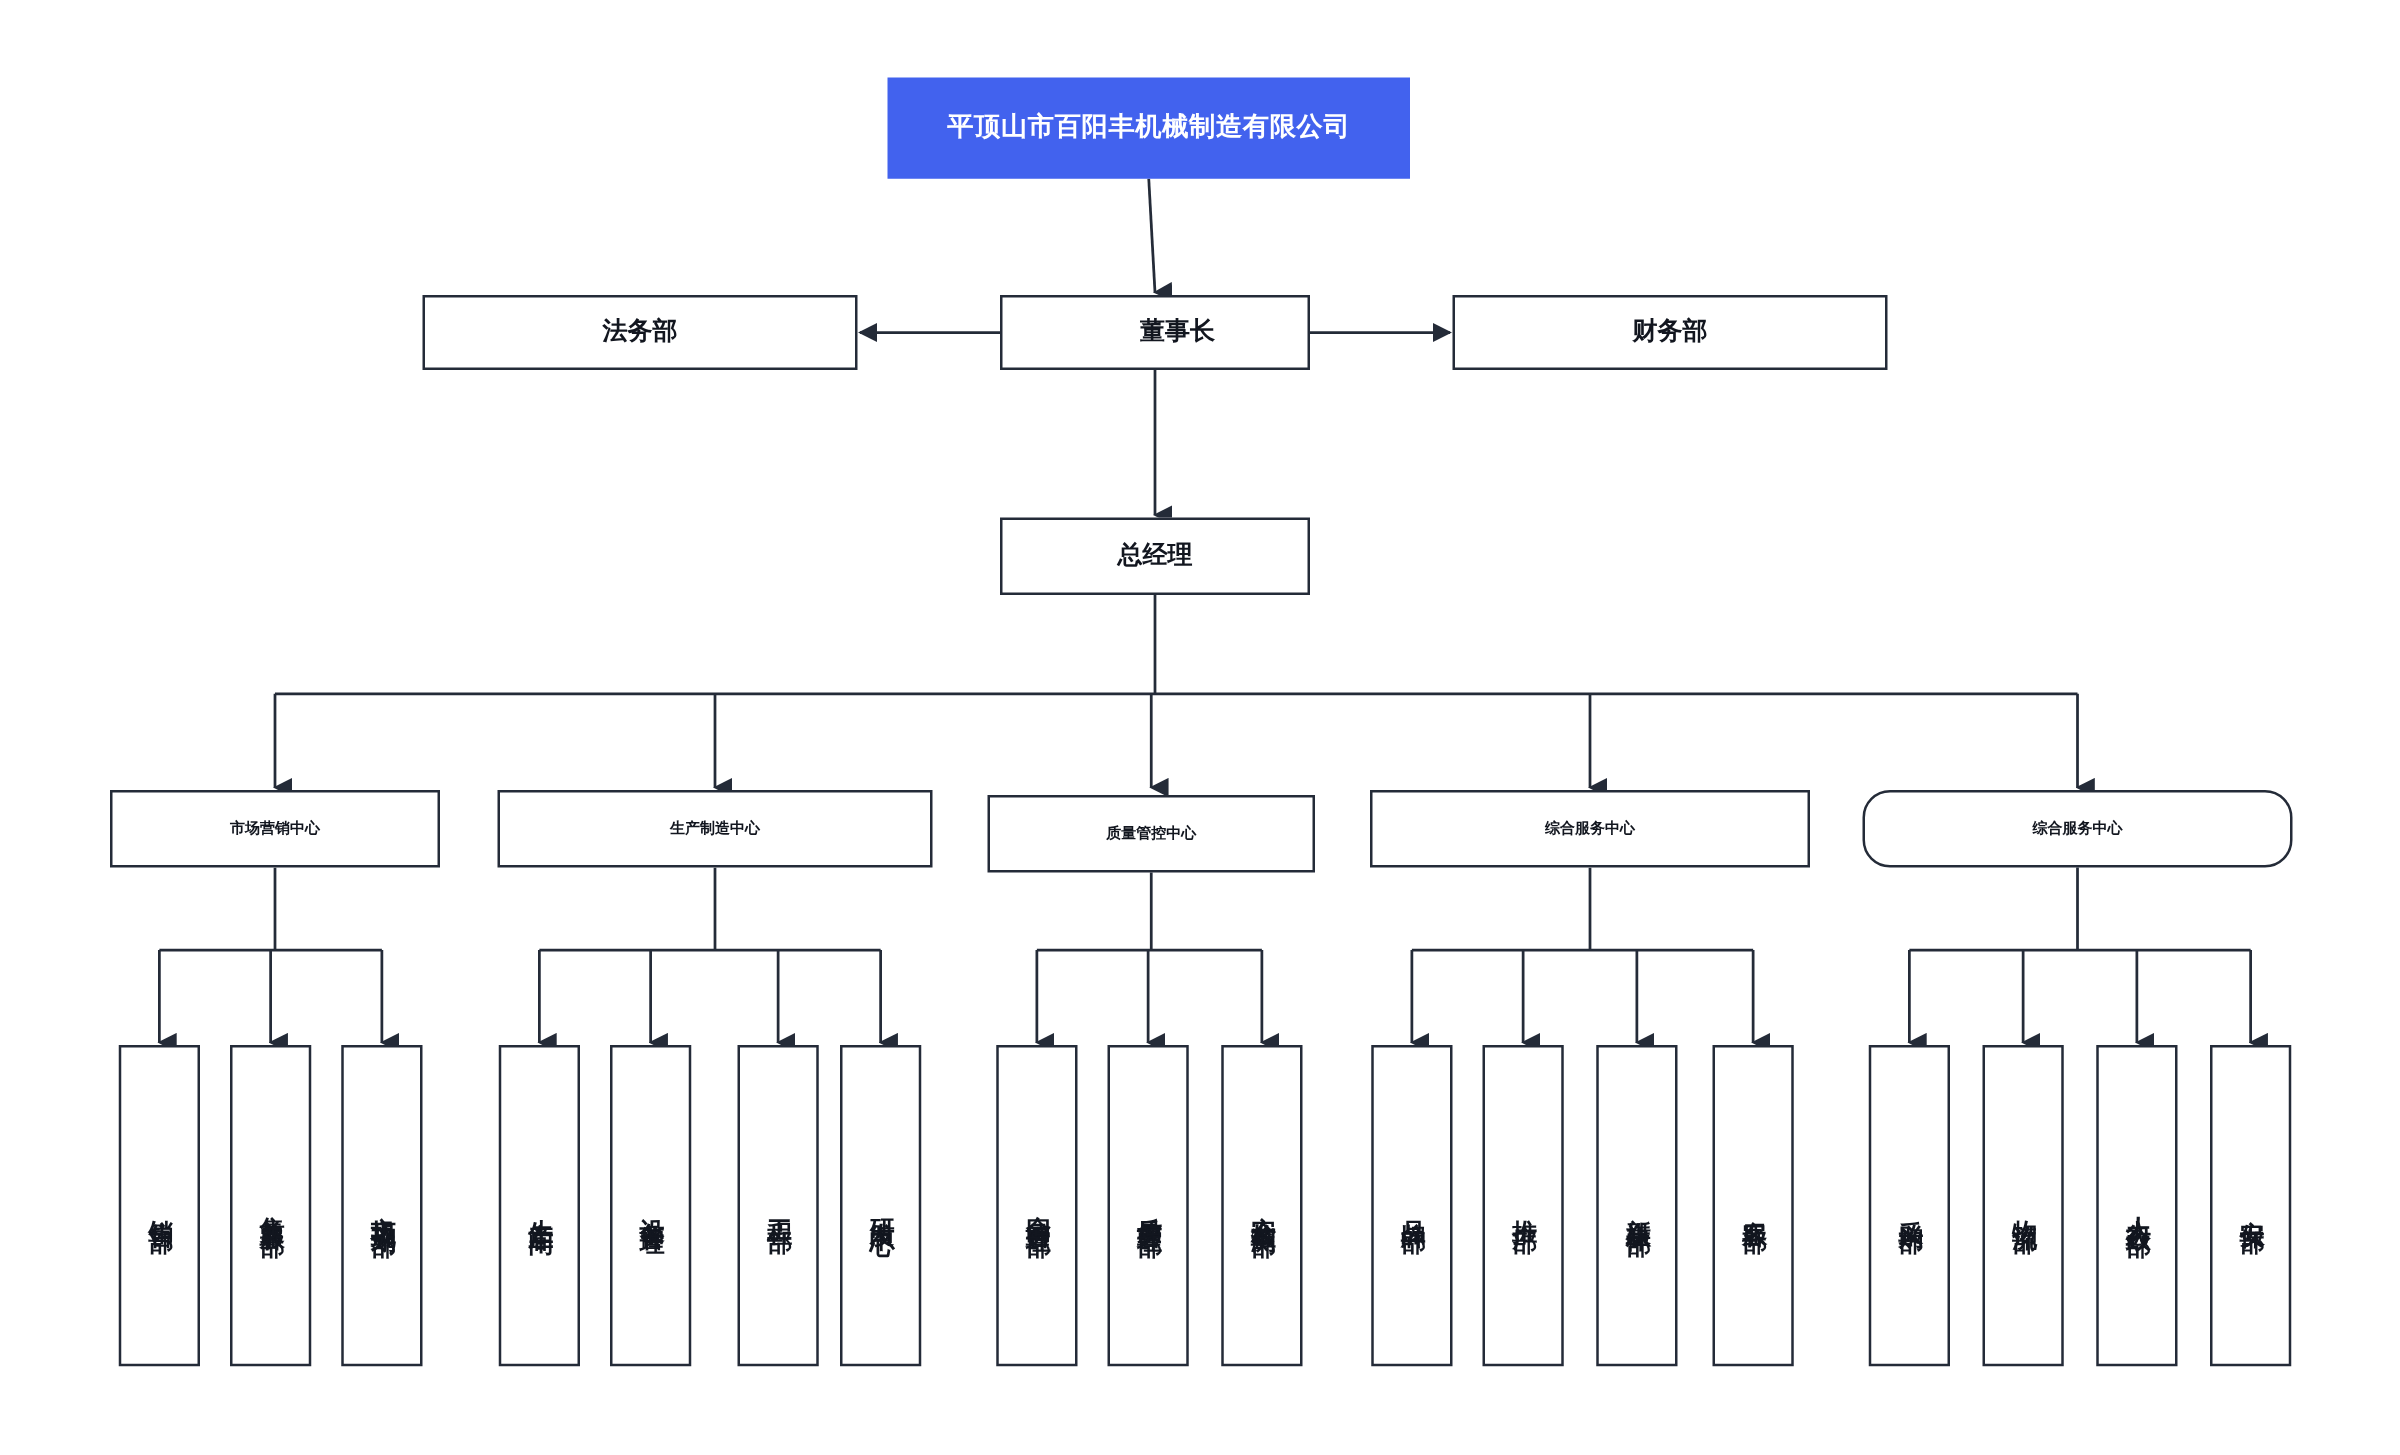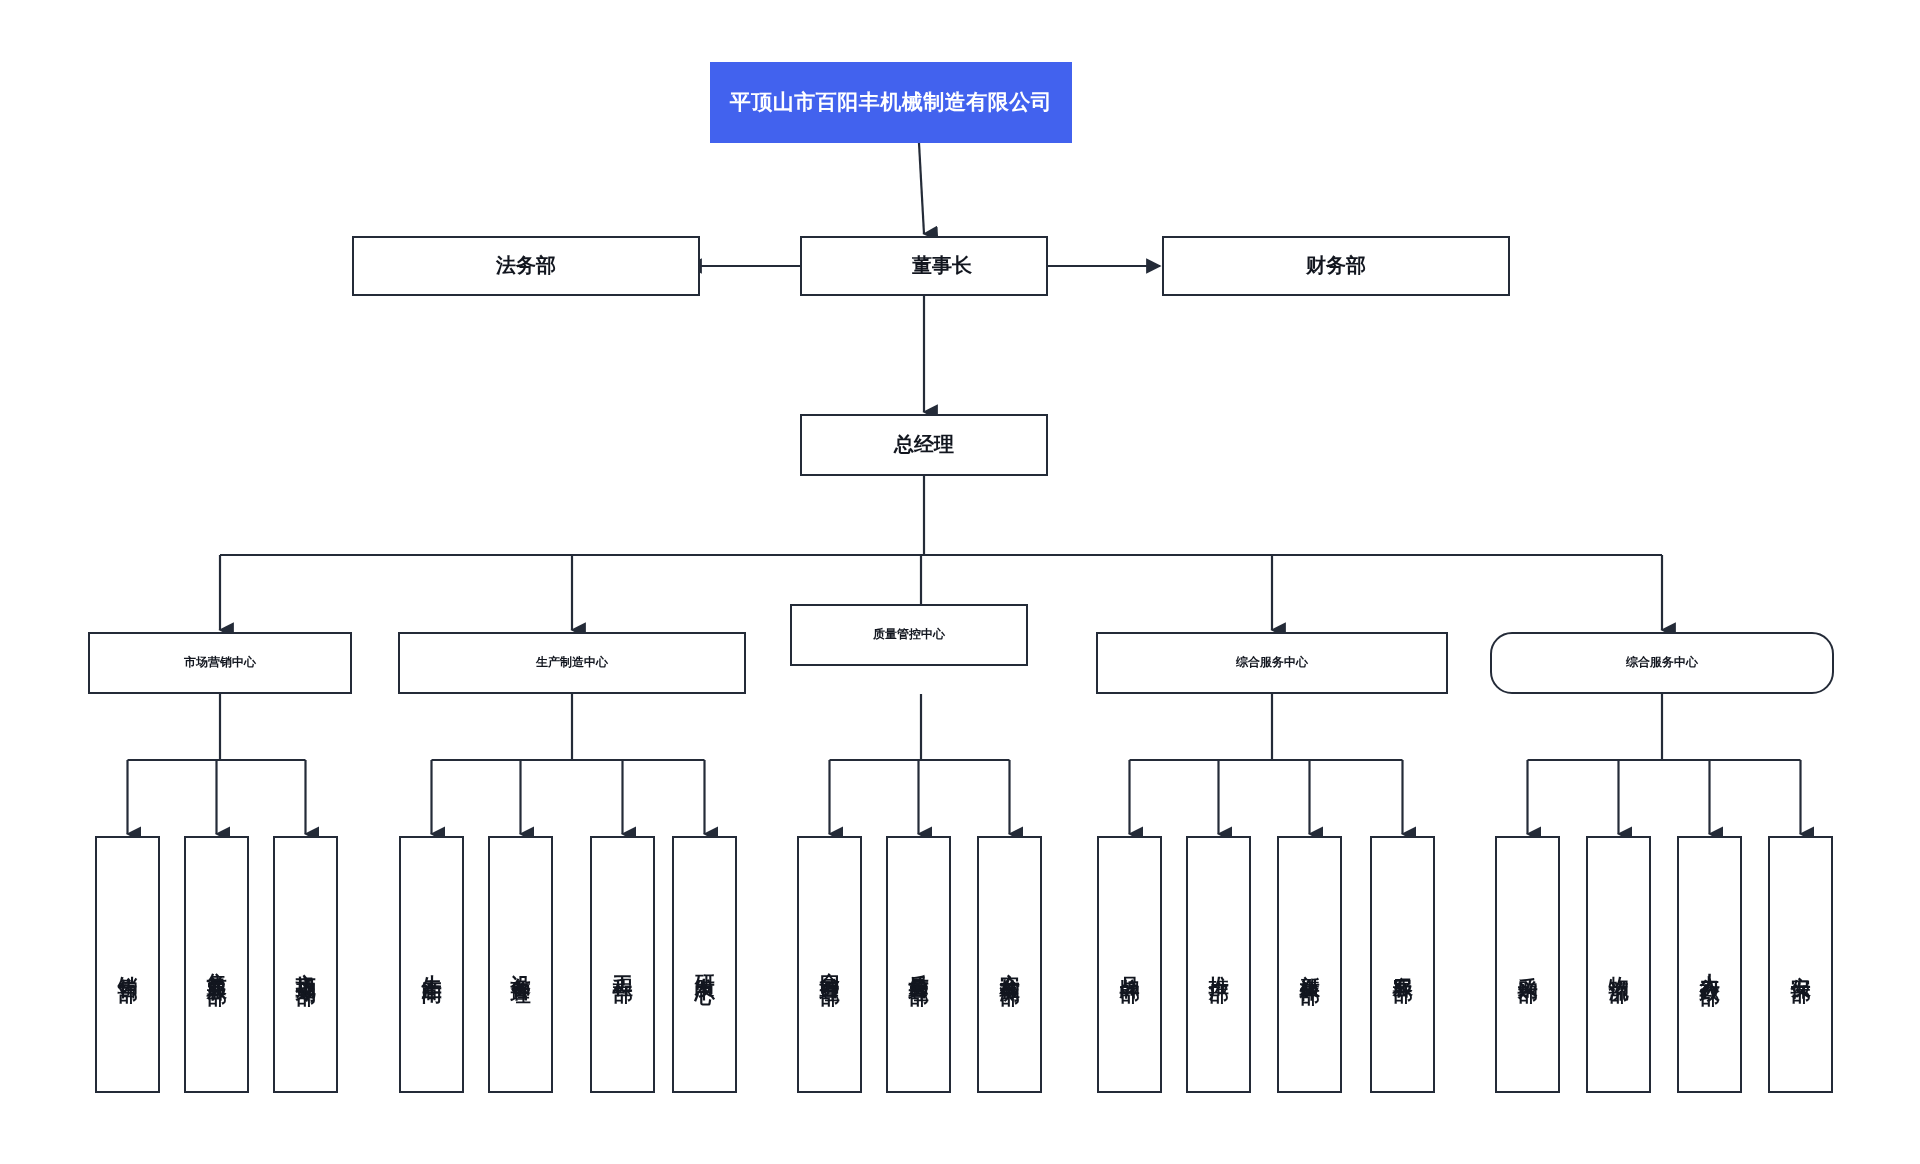--- a/index.html
+++ b/index.html
@@ -114,24 +114,24 @@
         <line x1="1662" y1="694" x2="1662" y2="760"></line>
         <line x1="1527.5" y1="760" x2="1800.5" y2="760"></line>
         <line x1="1527.5" y1="760" x2="1527.5" y2="834" marker-end="url(#arrow-down)"></line>
         <line x1="1618.5" y1="760" x2="1618.5" y2="834" marker-end="url(#arrow-down)"></line>
         <line x1="1709.5" y1="760" x2="1709.5" y2="834" marker-end="url(#arrow-down)"></line>
         <line x1="1800.5" y1="760" x2="1800.5" y2="834" marker-end="url(#arrow-down)"></line>
       </g>
   </svg>
 
   <div id="nodes">
-      <div class="node root" style="left: 710px; top: 62px; width: 362px; height: 81px;">
+      <div class="node root" style="left: 710px; top: 62px; width: 418px; height: 81px;">
         <span>平顶山市百阳丰机械制造有限公司</span>
       </div>
-      <div class="node level1" style="left: 352px; top: 236px; width: 348px; height: 60px;">
+      <div class="node level1" style="left: 338px; top: 236px; width: 348px; height: 60px;">
         <span>法务部</span>
       </div>
       <div class="node level1" style="left: 800px; top: 236px; width: 248px; height: 60px; padding-left: 36px;">
         <span>董事长</span>
       </div>
       <div class="node level1" style="left: 1162px; top: 236px; width: 348px; height: 60px;">
         <span>财务部</span>
       </div>
       <div class="node level2" style="left: 800px; top: 414px; width: 248px; height: 62px; font-family: Liberation Serif, serif;">
         <span>总经理</span>
@@ -156,21 +156,21 @@
       </div>
       <div class="node leaf" style="left: 488px; top: 836px; width: 65px; height: 257px;">
         <span class="leaf-label">设备管理</span>
       </div>
       <div class="node leaf" style="left: 590px; top: 836px; width: 65px; height: 257px;">
         <span class="leaf-label">工程部</span>
       </div>
       <div class="node leaf" style="left: 672px; top: 836px; width: 65px; height: 257px;">
         <span class="leaf-label">研发中心</span>
       </div>
-      <div class="node center" style="left: 790px; top: 604px; width: 238px; height: 62px;">
+      <div class="node center" style="left: 790px; top: 636px; width: 262px; height: 62px;">
         <span>质量管控中心</span>
       </div>
       <div class="node leaf" style="left: 797px; top: 836px; width: 65px; height: 257px;">
         <span class="leaf-label">合同管理部</span>
       </div>
       <div class="node leaf" style="left: 886px; top: 836px; width: 65px; height: 257px;">
         <span class="leaf-label">质量管理部</span>
       </div>
       <div class="node leaf" style="left: 977px; top: 836px; width: 65px; height: 257px;">
         <span class="leaf-label">安全检测部</span>

